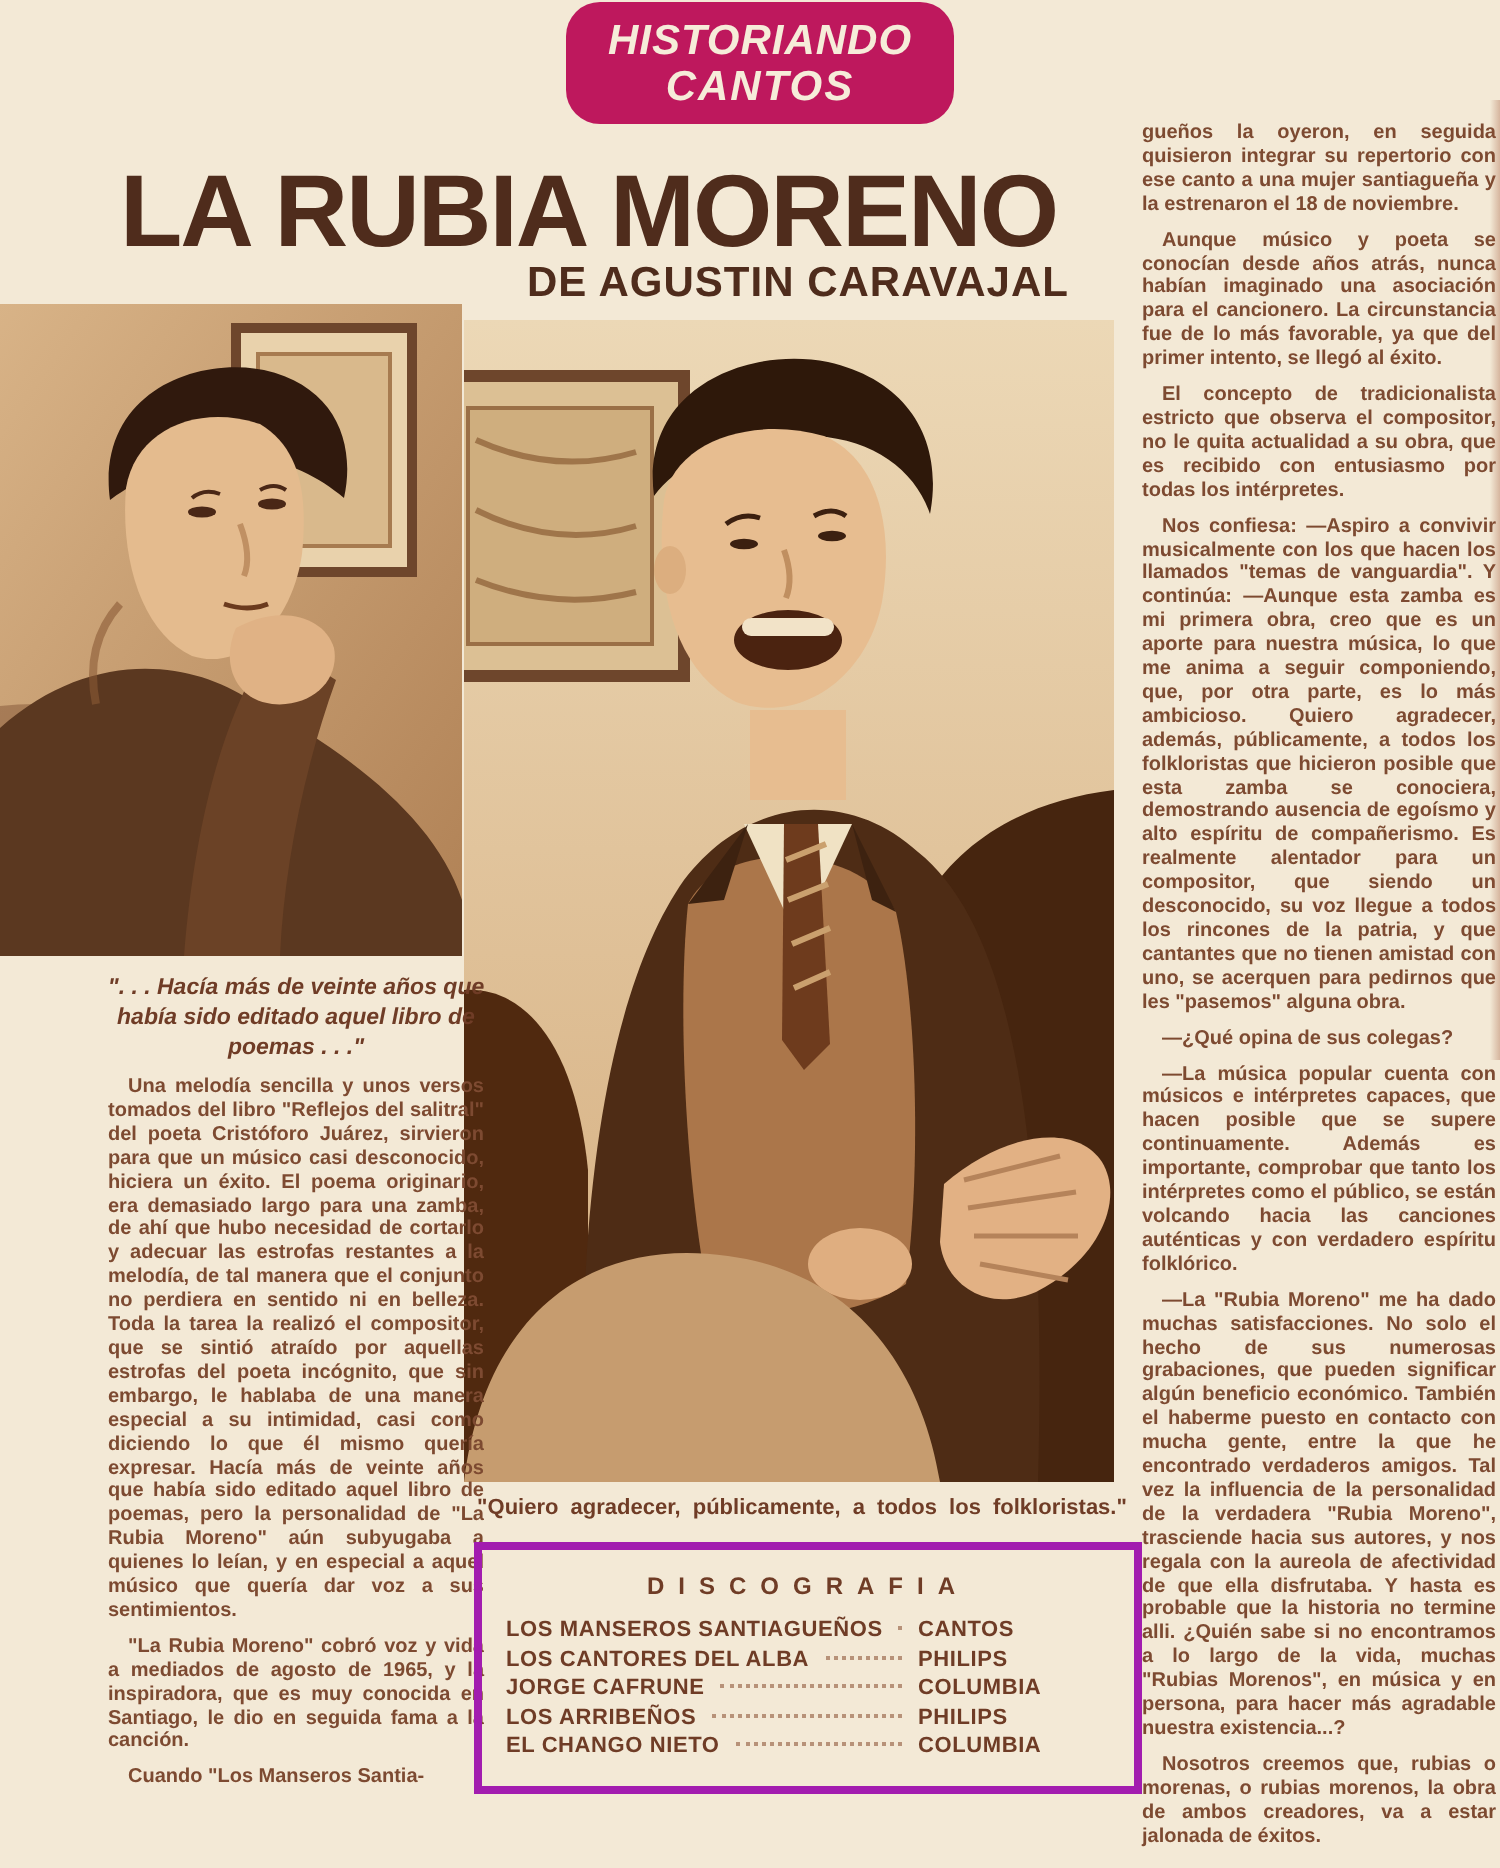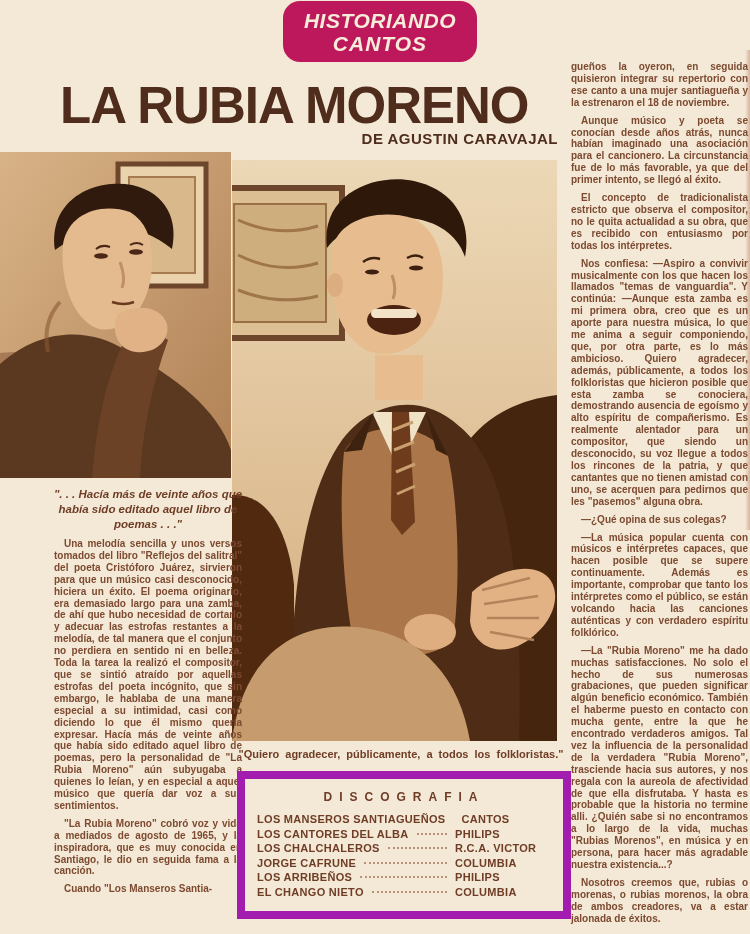--- a/index.html
+++ b/index.html
@@ -8,21 +8,21 @@
 
   
   .banner{position:absolute;left:283px;top:1px;width:194px;height:61px;background:#be185d;
           border-radius:17px;color:#f6ecd9;text-align:center;font-weight:bold;font-style:italic;}
   .banner .l1{display:block;font-size:21px;letter-spacing:.5px;margin-top:8px;line-height:23px;}
   .banner .l2{display:block;font-size:21px;letter-spacing:1px;line-height:23px;}
 
   
   .title{position:absolute;left:60px;top:76px;width:500px;font-size:51px;font-weight:bold;
          color:#4f2c1c;letter-spacing:-1px;white-space:nowrap;}
-  .subtitle{position:absolute;left:240px;top:130px;width:318px;text-align:right;font-size:15px;
+  .subtitle{position:absolute;left:240px;top:130px;width:318px;text-align:center;font-size:21px;
             font-weight:bold;color:#4f2c1c;letter-spacing:.5px;white-space:nowrap;}
 
   
   .photo{position:absolute;display:block;}
   .photo-left{left:0;top:152px;width:231px;height:326px;}
   .photo-center{left:232px;top:160px;width:325px;height:581px;}
 
   
   .cap{position:absolute;font-weight:bold;color:#6f3c26;text-align:center;}
   .cap-left{left:46px;top:487px;width:204px;font-size:11.5px;line-height:15px;font-style:italic;}
@@ -31,21 +31,21 @@
   
   .col{position:absolute;font-size:10px;line-height:11.9px;font-weight:bold;color:#7d4a31;
        text-align:justify;}
   .col p{margin:0 0 6px;text-indent:10px;}
   .col p.no-indent{text-indent:0;}
   .col-left{left:54px;top:538px;width:188px;}
   .col-right{left:571px;top:61px;width:177px;}
 
   
   .disco{position:absolute;left:237px;top:771px;width:334px;box-sizing:border-box;
-         border:8px solid #a21caf;padding:9px 12px 11px;}
+         border:4px solid #a21caf;padding:9px 12px 11px;}
   .disco-h{text-align:center;font-size:12px;font-weight:bold;letter-spacing:7px;
            color:#6f3c26;margin:2px 0 9px;}
   .disco-row{display:flex;align-items:baseline;margin:2.5px 0;font-weight:bold;font-size:11px;
              color:#6f3c26;letter-spacing:.3px;}
   .disco-row .artist{white-space:nowrap;}
   .disco-row .leader{flex:1;border-bottom:2px dotted rgba(150,100,70,.65);margin:0 8px;
                      transform:translateY(-3px);}
   .disco-row .rlabel{width:96px;white-space:nowrap;}
 
   .edge-shade{position:absolute;right:0;top:50px;width:5px;height:480px;
@@ -153,25 +153,20 @@
       <span class="artist">LOS MANSEROS SANTIAGUEÑOS</span>
       <span class="leader"></span>
       <span class="rlabel">CANTOS</span>
     </div>
     <div class="disco-row">
       <span class="artist">LOS CANTORES DEL ALBA</span>
       <span class="leader"></span>
       <span class="rlabel">PHILIPS</span>
     </div>
     <div class="disco-row">
-      <span class="artist">LOS CHALCHALEROS</span>
-      <span class="leader"></span>
-      <span class="rlabel">R.C.A. VICTOR</span>
-    </div>
-    <div class="disco-row">
       <span class="artist">JORGE CAFRUNE</span>
       <span class="leader"></span>
       <span class="rlabel">COLUMBIA</span>
     </div>
     <div class="disco-row">
       <span class="artist">LOS ARRIBEÑOS</span>
       <span class="leader"></span>
       <span class="rlabel">PHILIPS</span>
     </div>
     <div class="disco-row">

